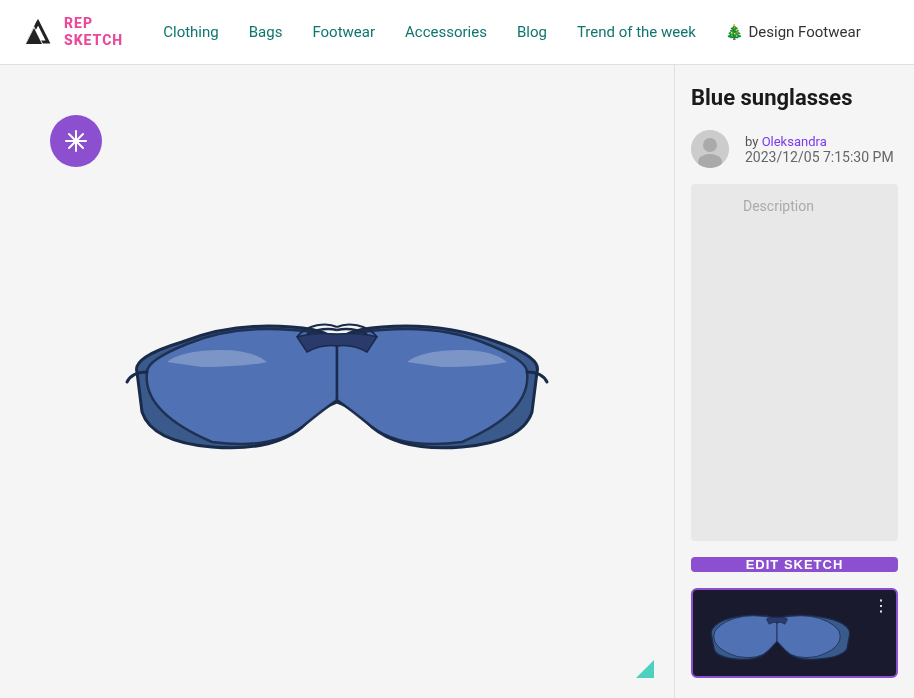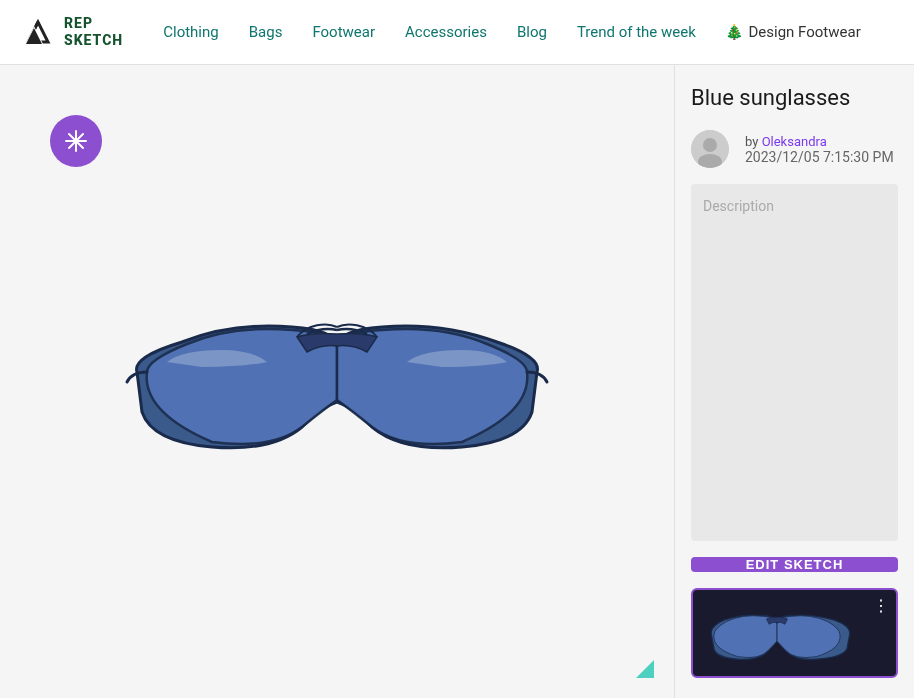--- a/index.html
+++ b/index.html
@@ -15,21 +15,21 @@
       border-bottom: 1px solid #e0e0e0;
       position: relative;
       z-index: 10;
     }
     .logo-area {
       display: flex;
       align-items: center;
       gap: 8px;
       margin-right: 40px;
       text-decoration: none;
-      color: #14532d;
+      color: #ec4899;
     }
     .logo-icon {
       width: 36px;
       height: 36px;
     }
     .logo-text {
       font-size: 14px;
       font-weight: 800;
       line-height: 1.2;
       letter-spacing: 1px;
@@ -115,21 +115,21 @@
       background: #f5f5f5;
       border-left: 1px solid #e0e0e0;
       display: flex;
       flex-direction: column;
       padding: 20px 16px;
       gap: 16px;
     }
 
     .sketch-title {
       font-size: 22px;
-      font-weight: 400;
+      font-weight: 700;
       color: #1a1a1a;
       margin-bottom: 4px;
     }
 
     .author-row {
       display: flex;
       align-items: center;
       gap: 16px;
     }
     .avatar {
@@ -167,20 +167,21 @@
     .description-box {
       background: #e8e8e8;
       border-radius: 4px;
       padding: 12px;
       min-height: 160px;
       flex: 1;
     }
     .description-placeholder {
       color: #aaa;
       font-size: 14px;
+      margin-left: 40px;
     }
 
     
     .edit-btn {
       background: #8b4fcf;
       color: white;
       border: none;
       border-radius: 4px;
       font-size: 13px;
       font-weight: 700;

